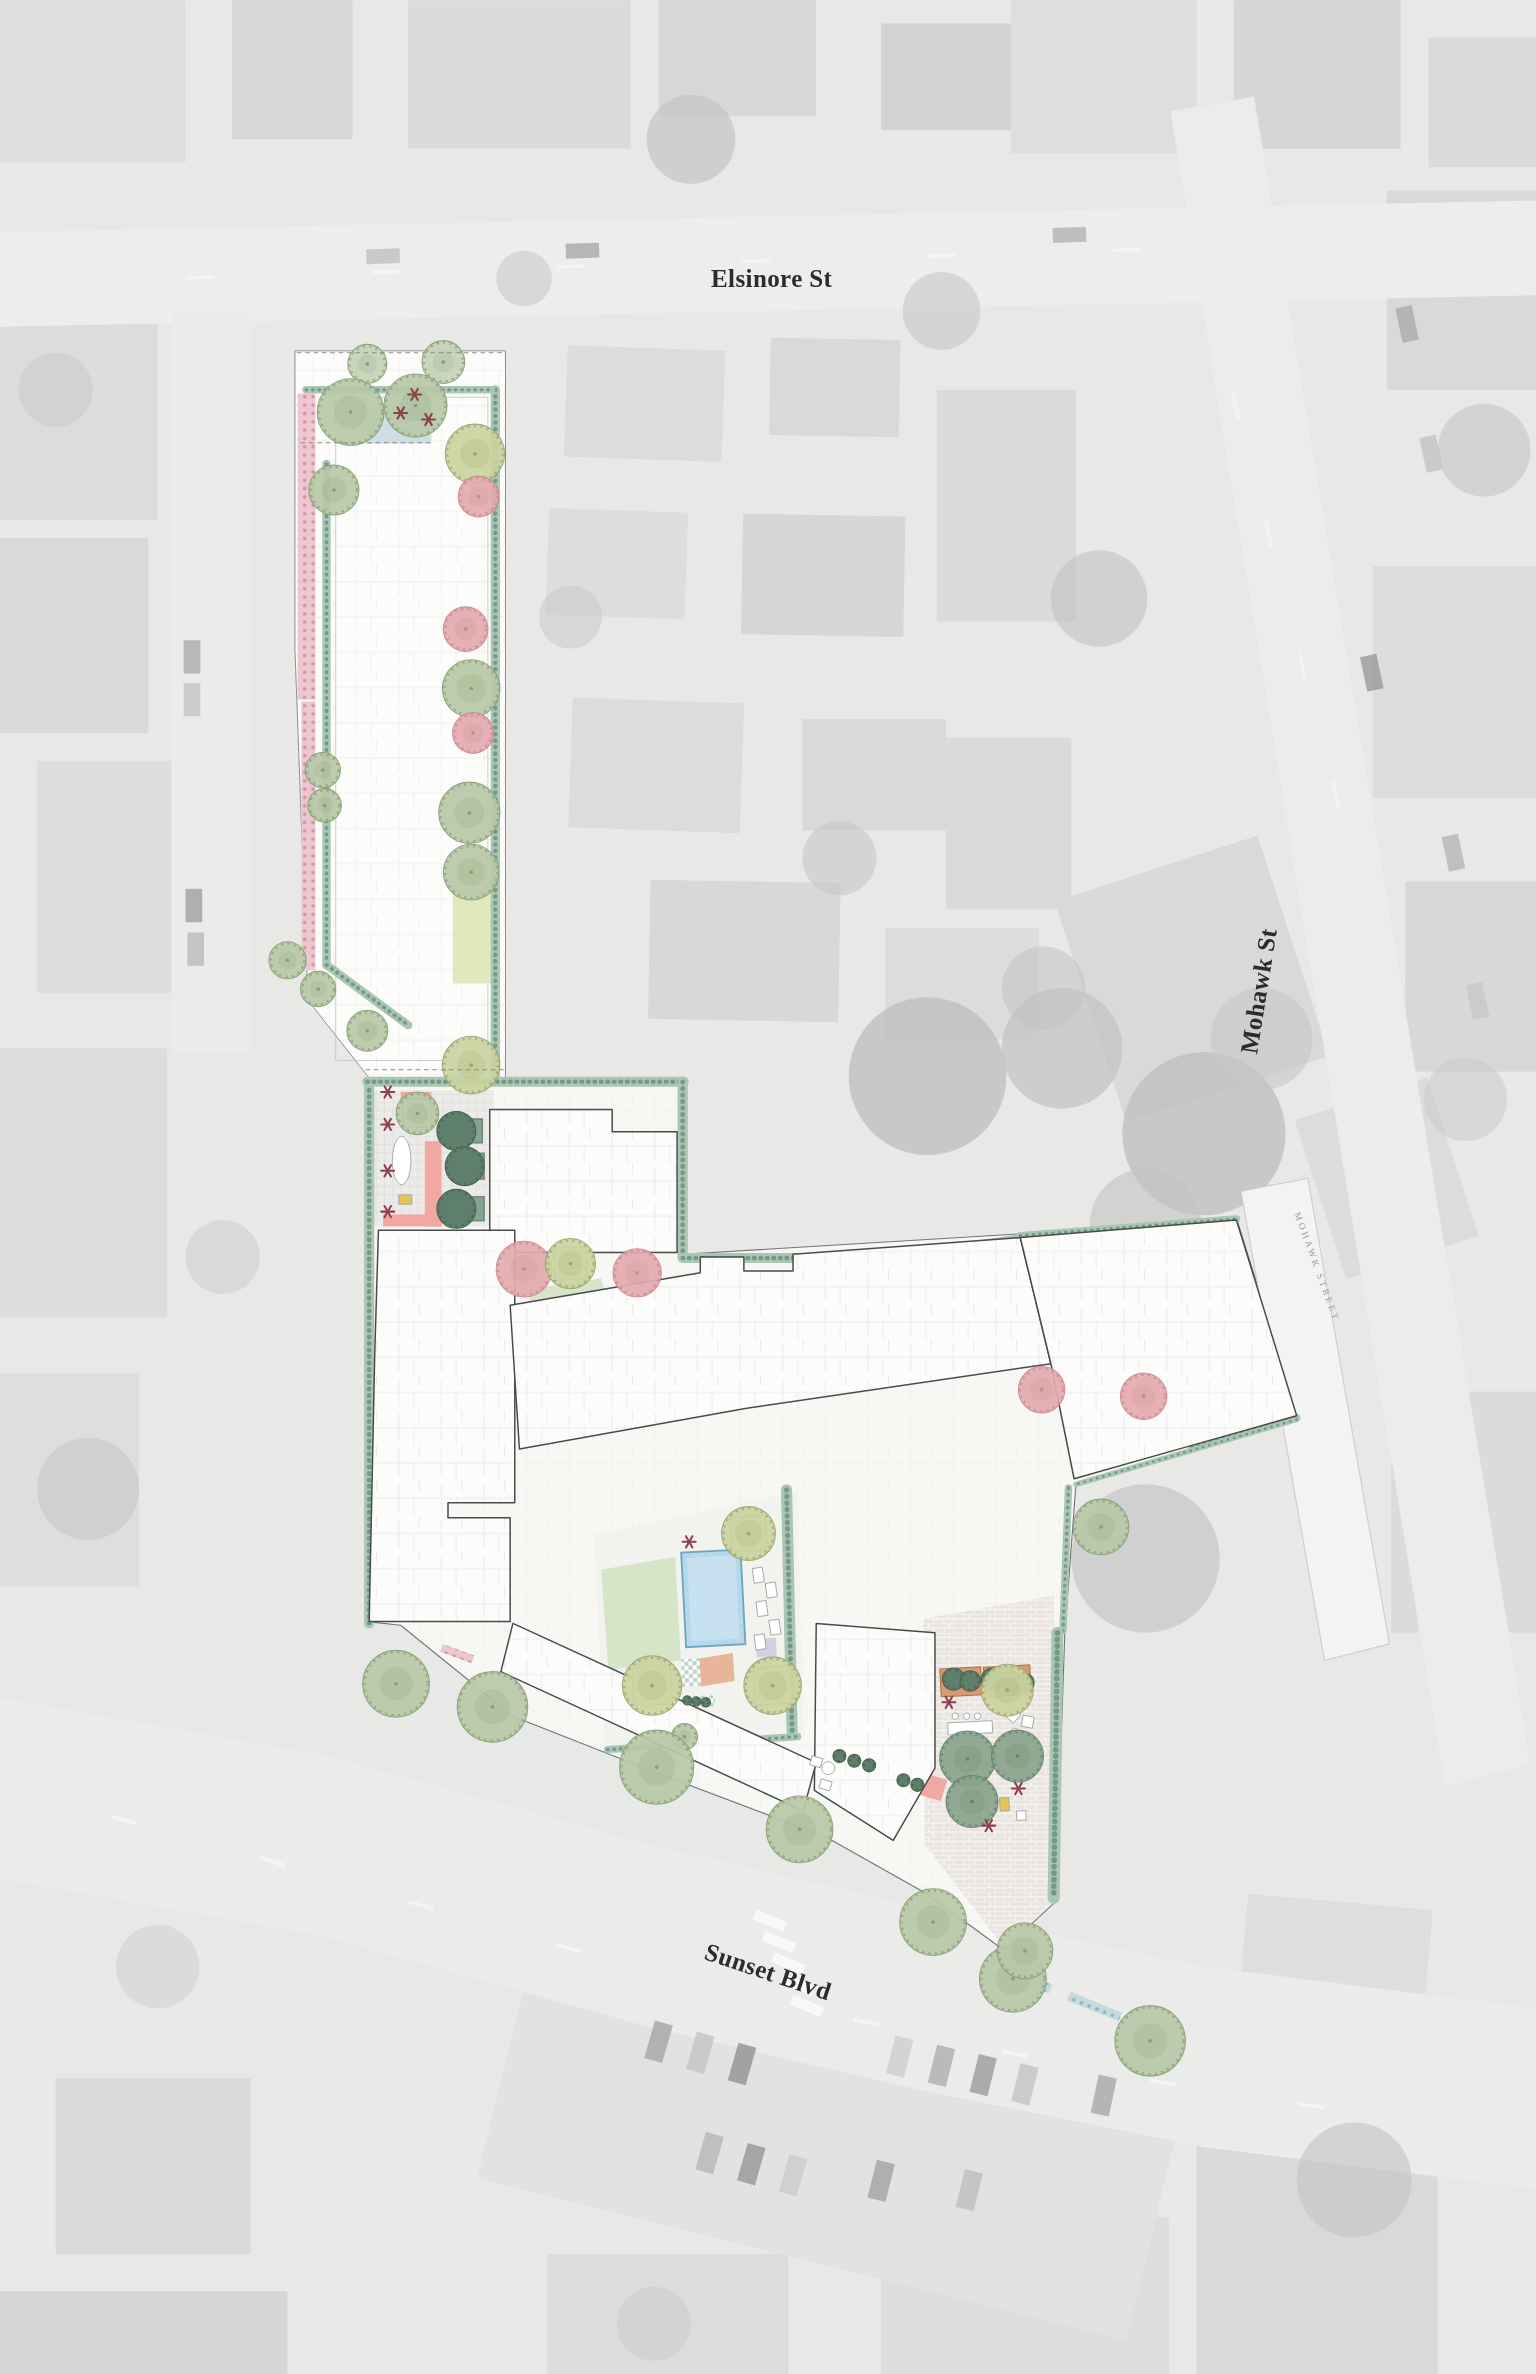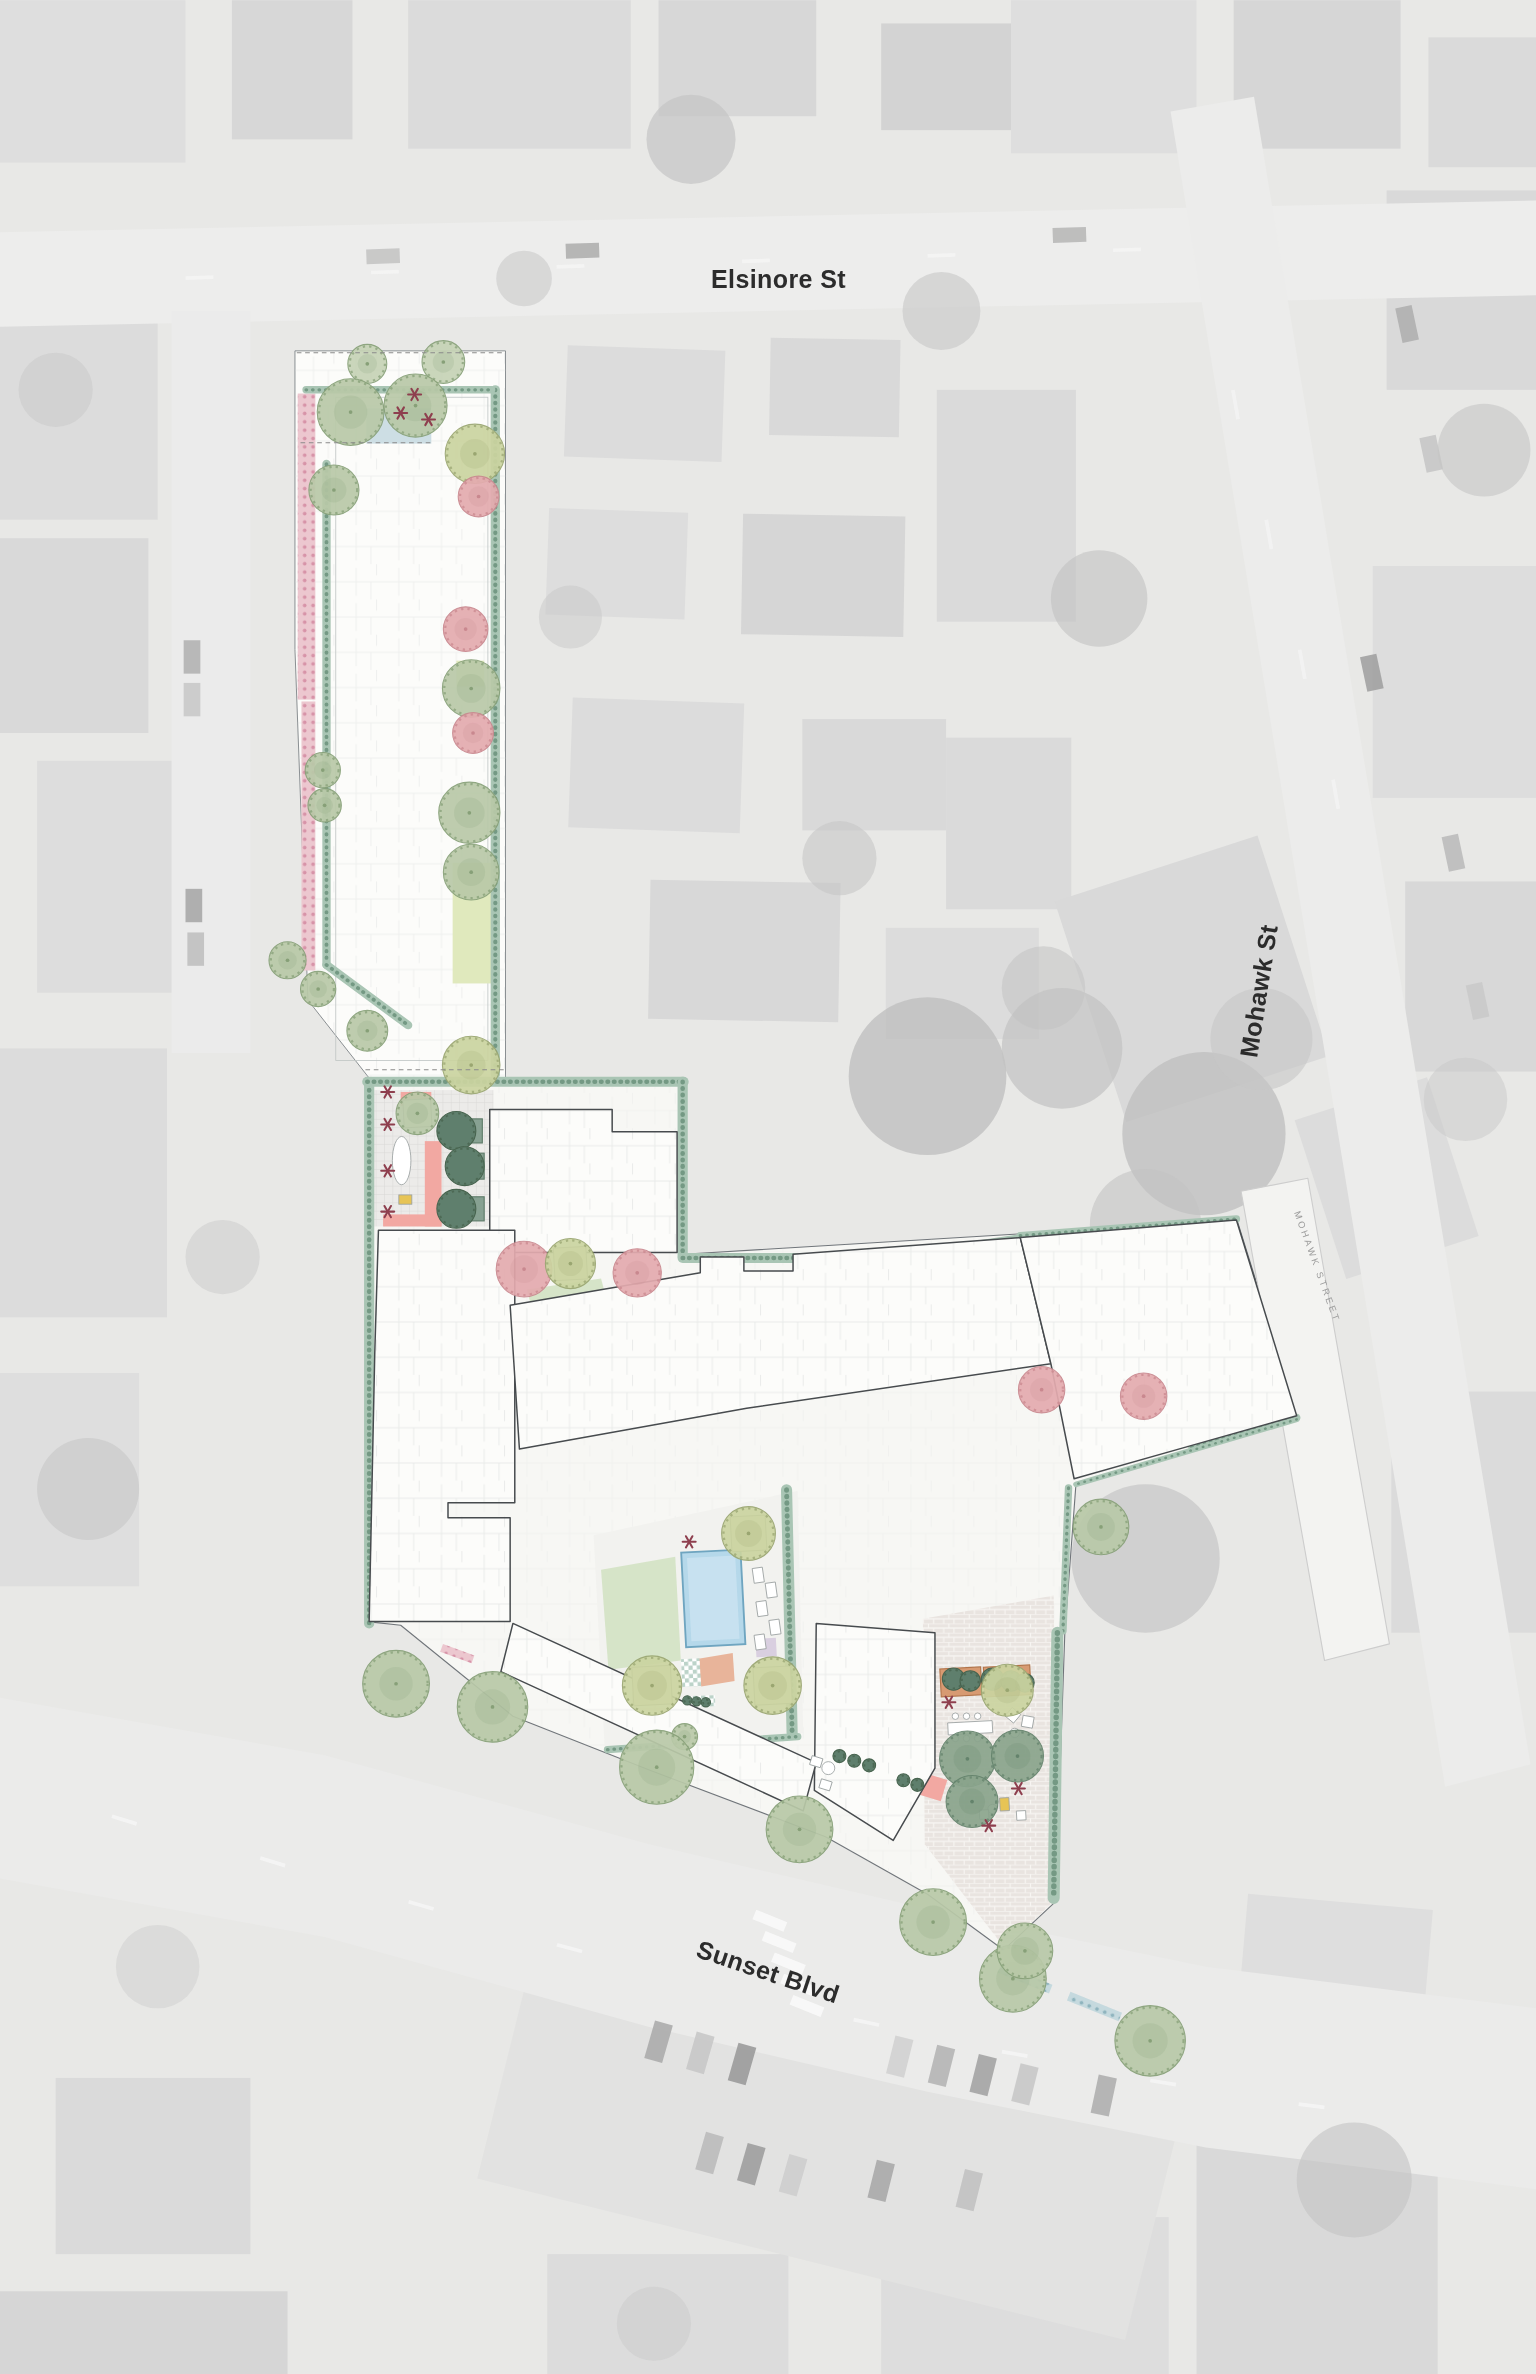--- a/index.html
+++ b/index.html
@@ -1,16 +1,16 @@
 <!DOCTYPE html>
 <html style="font-size:15px"><head>
 <meta charset="utf-8">
 <style>
   html,body{margin:0;padding:0;background:#e8e8e6;}
-  #stage{position:relative;width:1536px;height:2375px;overflow:hidden;font-family:Liberation Sans, sans-serif;}
+  #stage{position:relative;width:1536px;height:2375px;overflow:hidden;font-family:Liberation Serif, serif;}
   #scene{position:absolute;left:0;top:0;width:100%;height:100%;display:block;}
   .street-label{position:absolute;font-weight:700;font-size:25px;color:#2c2c2c;letter-spacing:0.4px;white-space:nowrap;}
   .street-label.small{font-size:9.3px;font-weight:400;letter-spacing:2.8px;color:#9b9b9b;}
 </style>
 </head>
 <body>
 
 <div id="stage" style="background: rgb(232, 232, 230);">
   <svg id="scene" xmlns="http://www.w3.org/2000/svg" viewBox="0 0 1656 2560">
       <defs>

